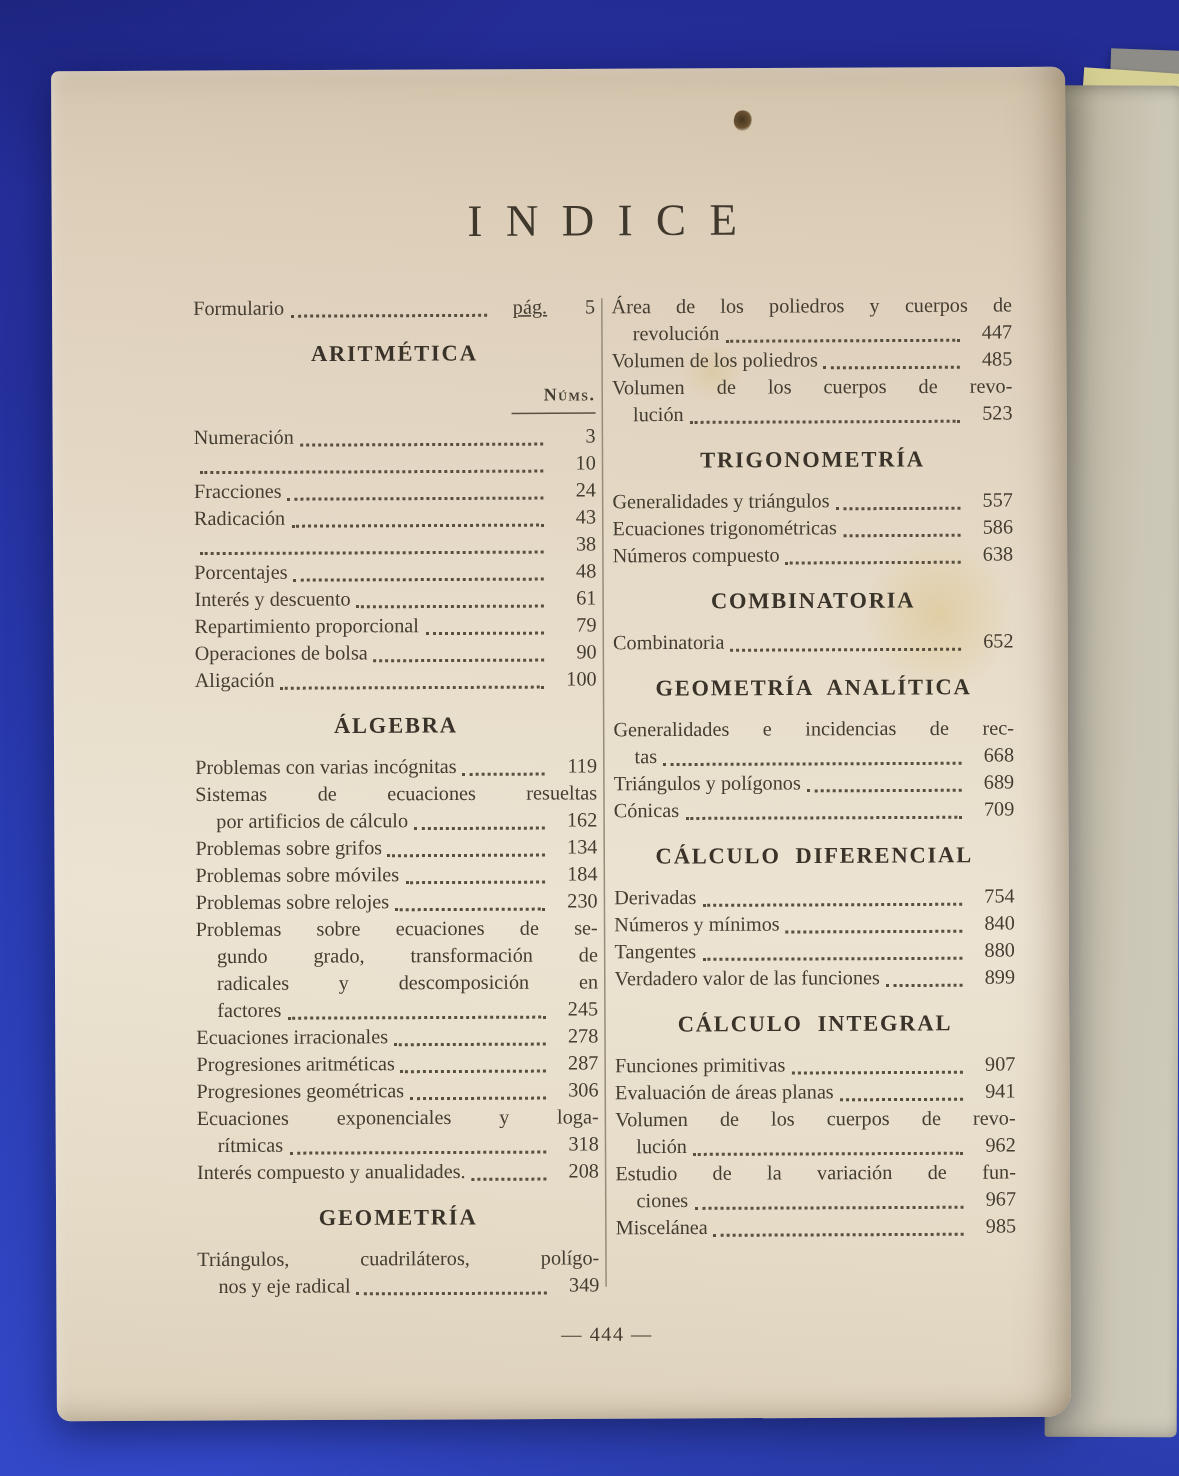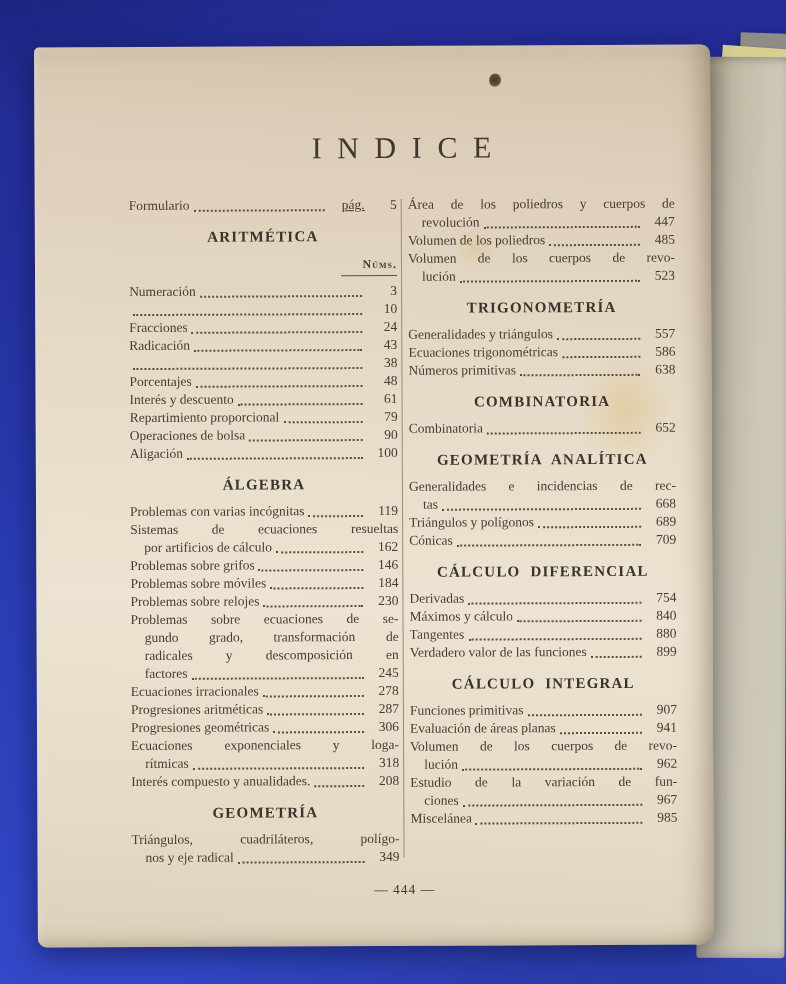--- a/index.html
+++ b/index.html
@@ -172,21 +172,21 @@
             <div class="entry-last cont">
               <span class="entry-text">por artificios de cálculo</span>
               <span class="dots"></span>
               <span class="num">162</span>
             </div>
           </div>
           <div class="entry">
             <div class="entry-last">
               <span class="entry-text">Problemas sobre grifos</span>
               <span class="dots"></span>
-              <span class="num">146</span>
+              <span class="num">134</span>
             </div>
           </div>
           <div class="entry">
             <div class="entry-last">
               <span class="entry-text">Problemas sobre móviles</span>
               <span class="dots"></span>
               <span class="num">184</span>
             </div>
           </div>
           <div class="entry">
@@ -287,21 +287,21 @@
           </div>
           <div class="entry">
             <div class="entry-last">
               <span class="entry-text">Ecuaciones trigonométricas</span>
               <span class="dots"></span>
               <span class="num">586</span>
             </div>
           </div>
           <div class="entry">
             <div class="entry-last">
-              <span class="entry-text">Números primitivas</span>
+              <span class="entry-text">Números compuesto</span>
               <span class="dots"></span>
               <span class="num">638</span>
             </div>
           </div>
           <div class="heading">COMBINATORIA</div>
           <div class="entry">
             <div class="entry-last">
               <span class="entry-text">Combinatoria</span>
               <span class="dots"></span>
               <span class="num">652</span>
@@ -333,21 +333,21 @@
           <div class="heading">CÁLCULO DIFERENCIAL</div>
           <div class="entry">
             <div class="entry-last">
               <span class="entry-text">Derivadas</span>
               <span class="dots"></span>
               <span class="num">754</span>
             </div>
           </div>
           <div class="entry">
             <div class="entry-last">
-              <span class="entry-text">Máximos y cálculo</span>
+              <span class="entry-text">Números y mínimos</span>
               <span class="dots"></span>
               <span class="num">840</span>
             </div>
           </div>
           <div class="entry">
             <div class="entry-last">
               <span class="entry-text">Tangentes</span>
               <span class="dots"></span>
               <span class="num">880</span>
             </div>

